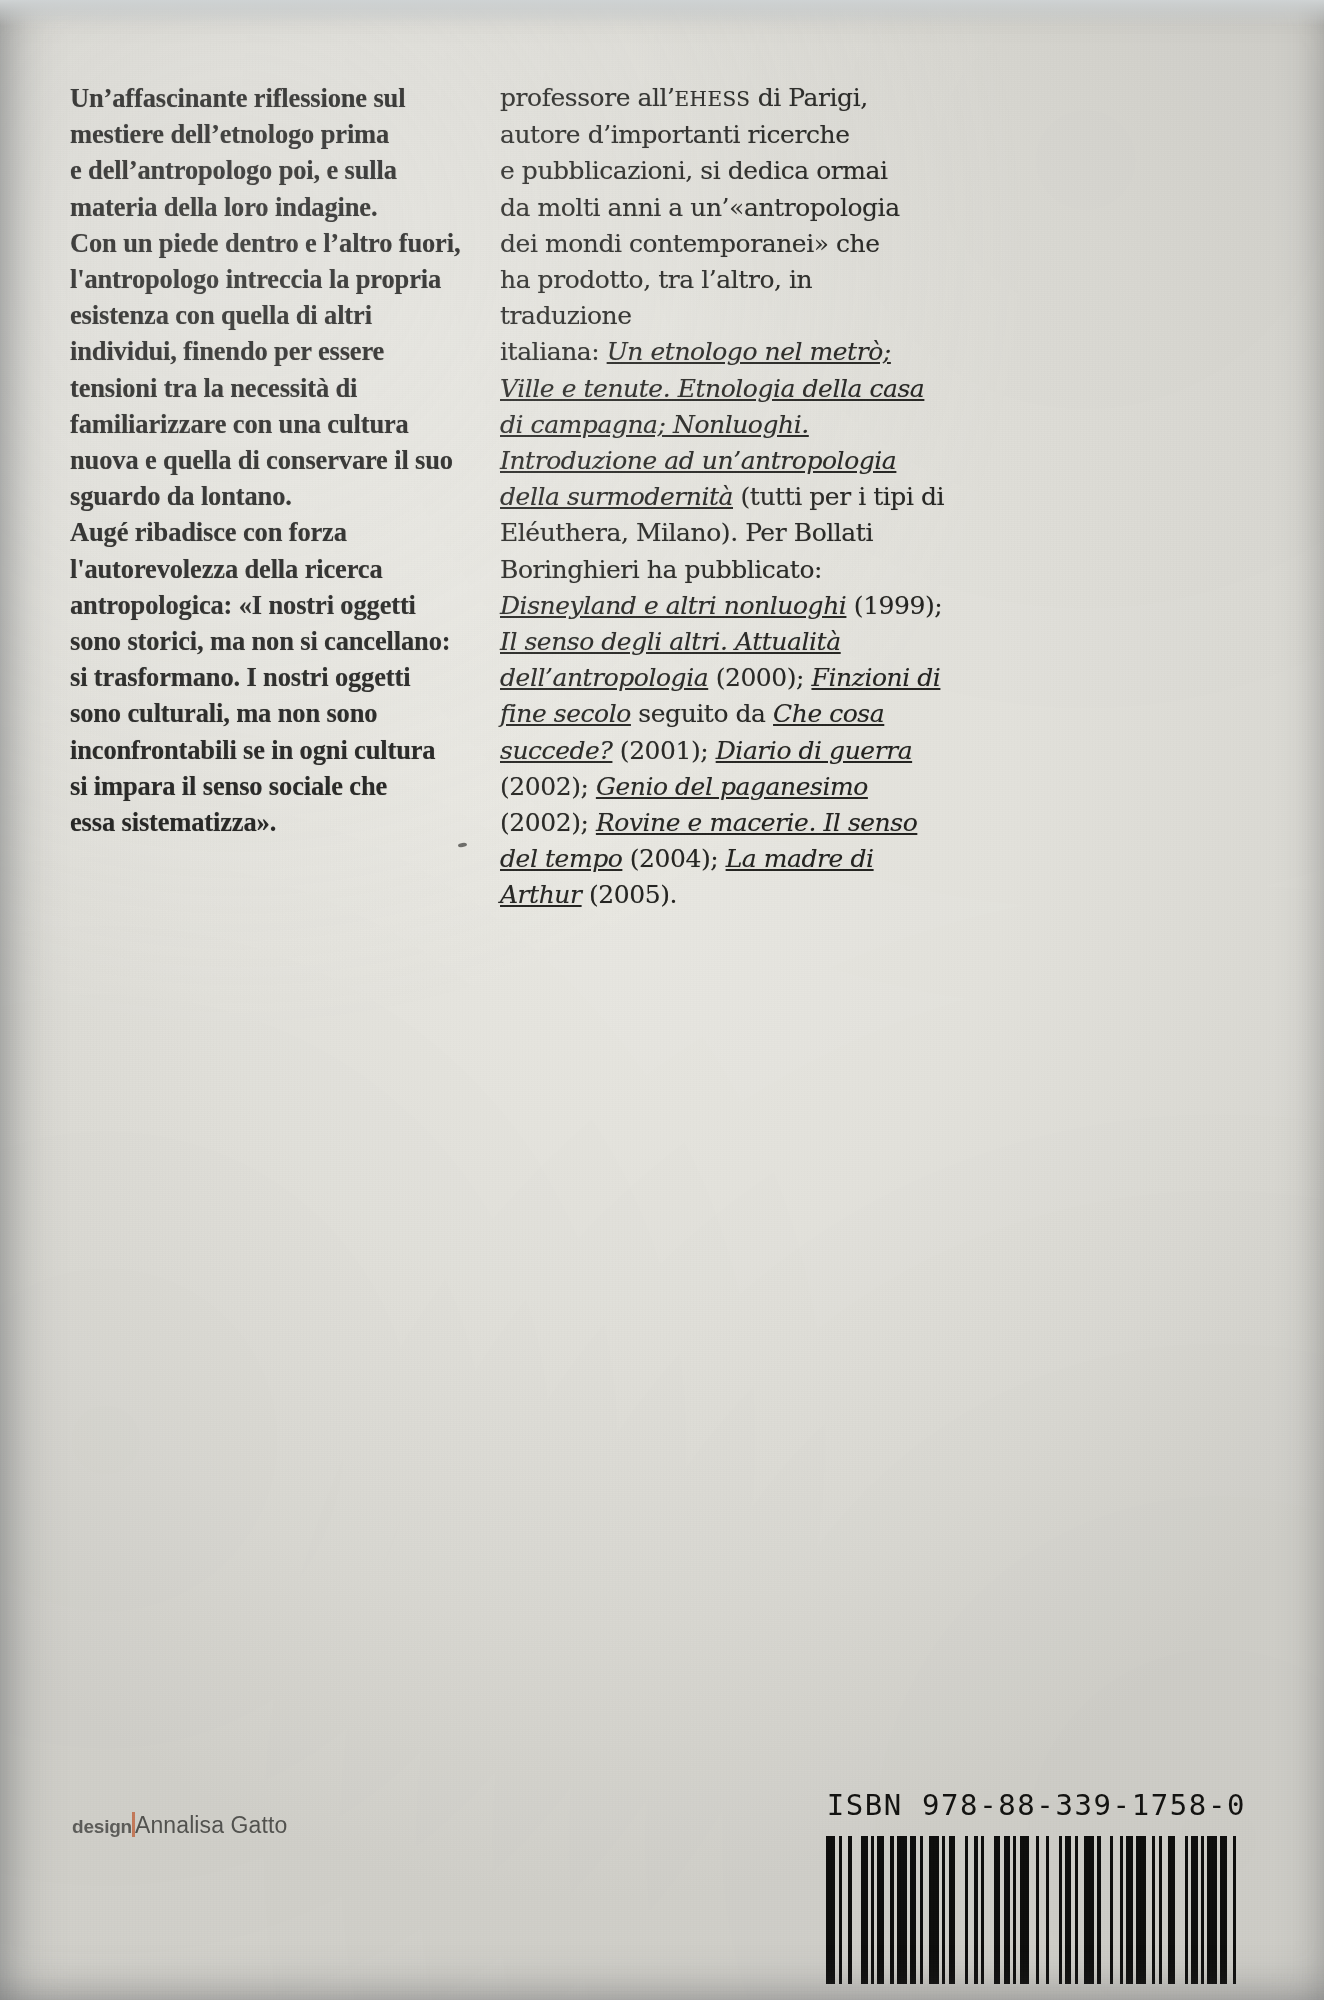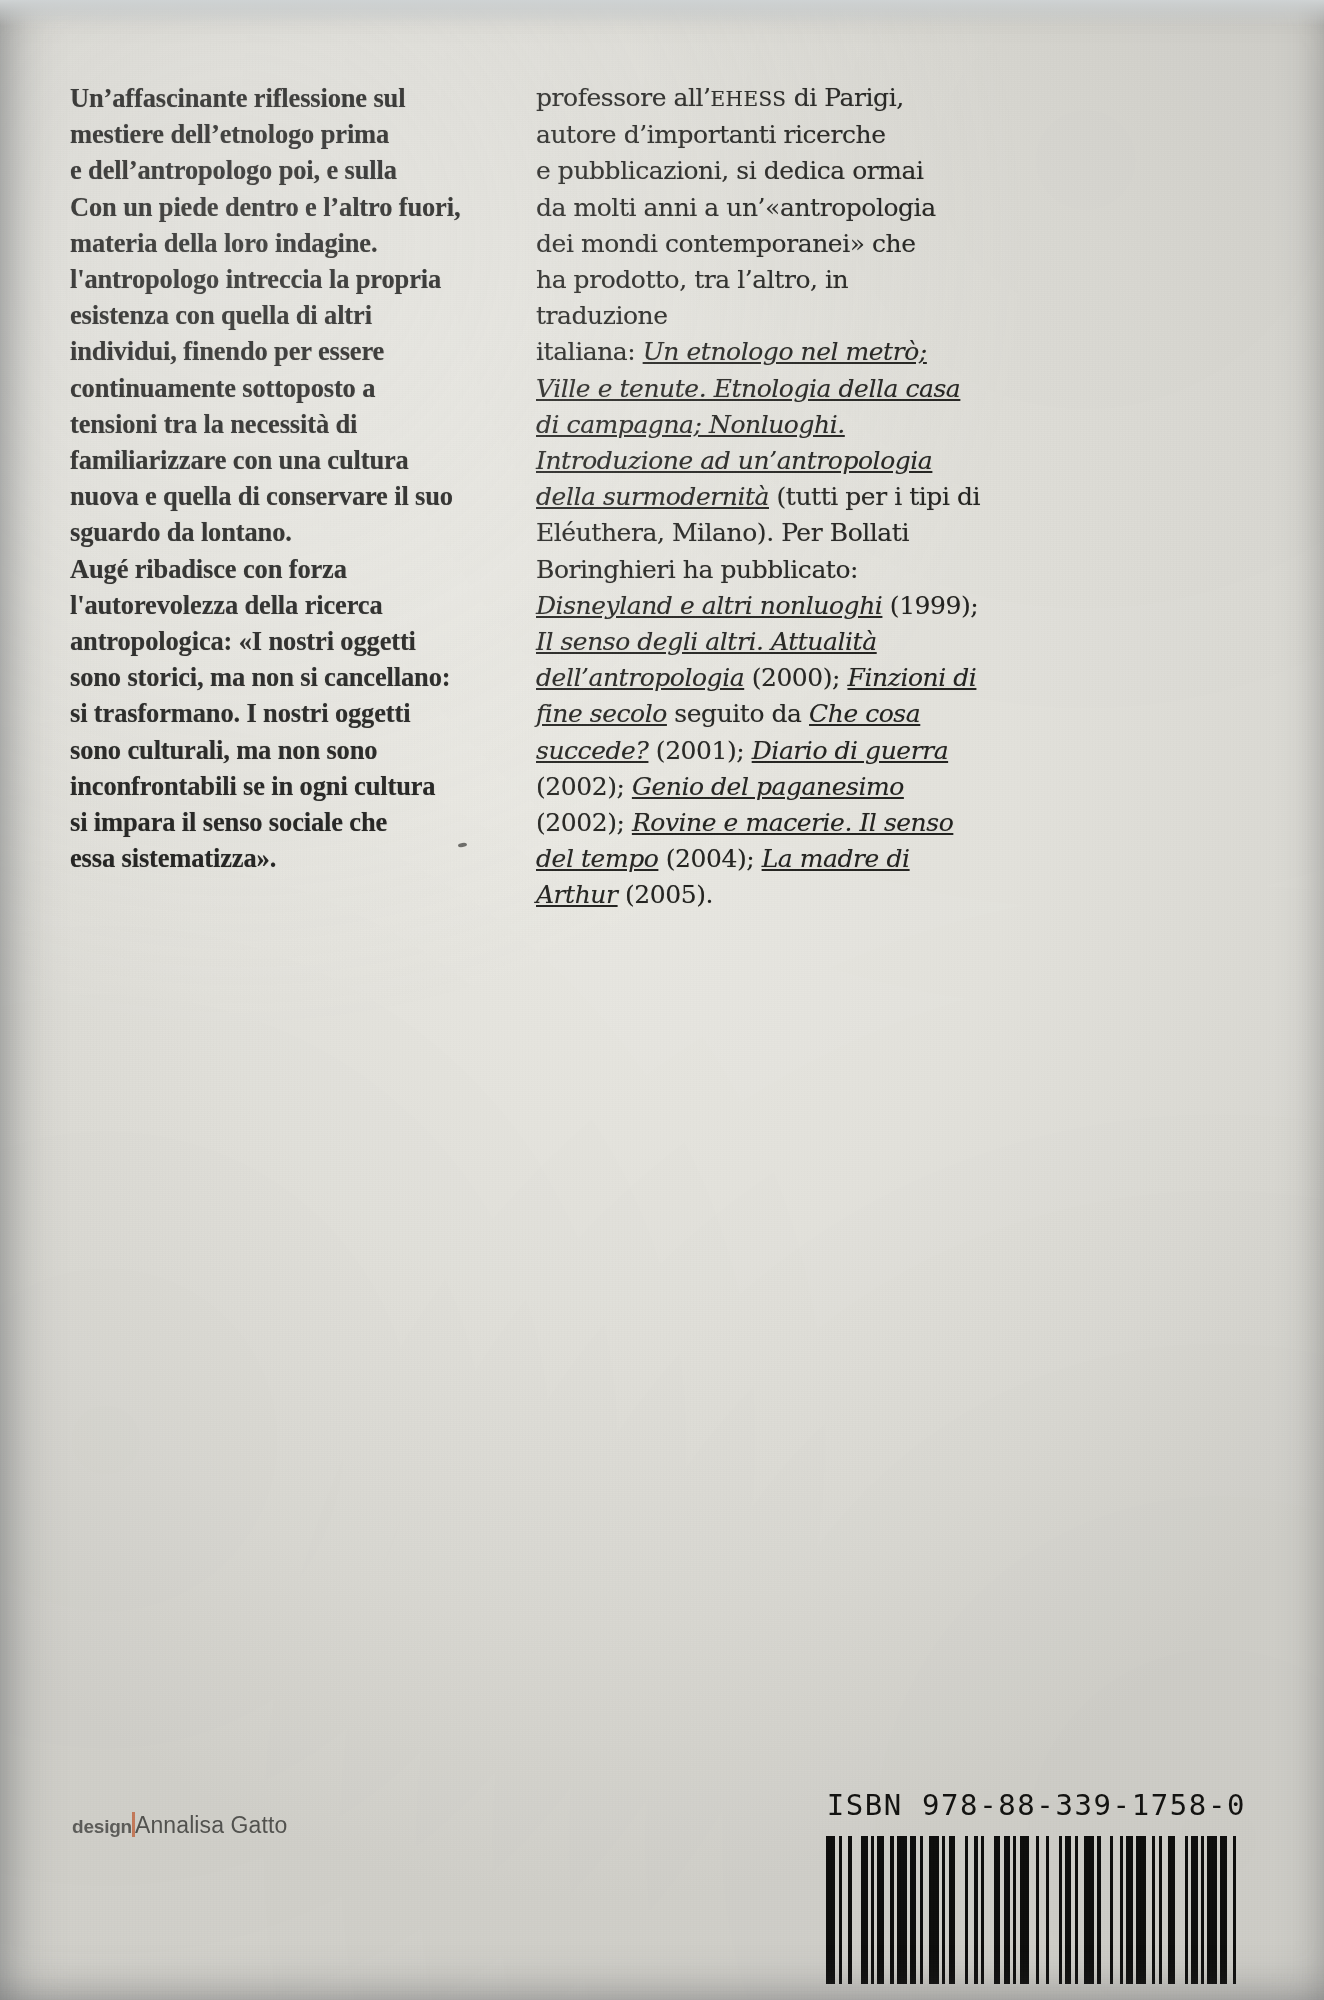--- a/index.html
+++ b/index.html
@@ -59,21 +59,20 @@
     inset: 0;
   }
 
   
   .columns {
     position: absolute;
     left: 70px;
     top: 80px;
     width: 1190px;
     display: flex;
-    gap: 36px;
   }
 
   .col-left {
     width: 430px;
     font-family: "Liberation Serif", serif;
     font-weight: bold;
     font-size: 26.5px;
     line-height: 36.2px;
     letter-spacing: -0.15px;
     color: #1d1d1b;
@@ -181,26 +180,25 @@
 
 <div id="page">
   <div id="content">
 
     <div class="columns">
 
       <div class="col-left">
         <p>Un’affascinante riflessione sul</p>
         <p>mestiere dell’etnologo prima</p>
         <p>e dell’antropologo poi, e sulla</p>
+        <p>materia della loro indagine.</p>
         <p>Con un piede dentro e l’altro fuori,</p>
-        <p>materia della loro indagine.</p>
         <p>l'antropologo intreccia la propria</p>
         <p>esistenza con quella di altri</p>
         <p>individui, finendo per essere</p>
-        <p>continuamente sottoposto a</p>
         <p>tensioni tra la necessità di</p>
         <p>familiarizzare con una cultura</p>
         <p>nuova e quella di conservare il suo</p>
         <p>sguardo da lontano.</p>
         <p>Augé ribadisce con forza</p>
         <p>l'autorevolezza della ricerca</p>
         <p>antropologica: «I nostri oggetti</p>
         <p>sono storici, ma non si cancellano:</p>
         <p>si trasformano. I nostri oggetti</p>
         <p>sono culturali, ma non sono</p>

